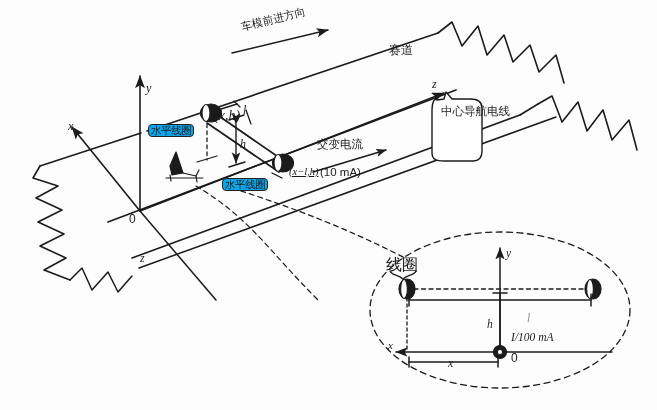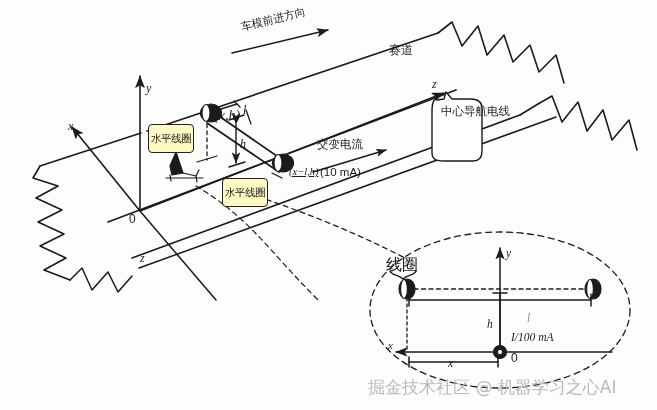--- a/index.html
+++ b/index.html
@@ -17,22 +17,22 @@
     font-family:"Liberation Sans", sans-serif;
     color:#1b1b1b;
     white-space:nowrap;
     line-height:1.08;
   }
   .cjk{font-family:"DejaVu Sans","Liberation Sans",sans-serif;}
   .ital{font-family:"Liberation Serif",serif;font-style:italic;}
   .callout{
     border:1.2px solid #222;
     border-radius:4px;
-    background:#fef9c3;
-    padding:8px 2px;
+    background:#0ea5e9;
+    padding:0px 2px;
     font-size:10.5px;
     letter-spacing:-0.4px;
   }
   .topfade{
     position:absolute;left:26px;top:-2px;
     font-size:11px;color:#dcdcdc;letter-spacing:6px;
   }
   .watermark{
     position:absolute;
     left:368px;top:376px;
@@ -254,15 +254,14 @@
 
   <div class="lbl cjk" style="left:386px;top:256px;font-size:16px;">线圈</div>
   <div class="lbl ital" style="left:506px;top:247px;font-size:11.5px;">y</div>
   <div class="lbl ital" style="left:388px;top:340px;font-size:11px;">x</div>
   <div class="lbl" style="left:511px;top:352px;font-size:12px;">0</div>
   <div class="lbl ital" style="left:487px;top:318px;font-size:11.5px;">h</div>
   <div class="lbl ital" style="left:527px;top:312px;font-size:11.5px;color:#8d8d8d;">l</div>
   <div class="lbl ital" style="left:448px;top:357px;font-size:11.5px;">x</div>
   <div class="lbl" style="left:511px;top:331px;font-size:11.5px;font-family:'Liberation Serif',serif;font-style:italic;">I/100 mA</div>
 
-  <div class="watermark">掘金技术社区 @ 机器学习之心AI</div>
 
 </div>
 
 </body></html>

